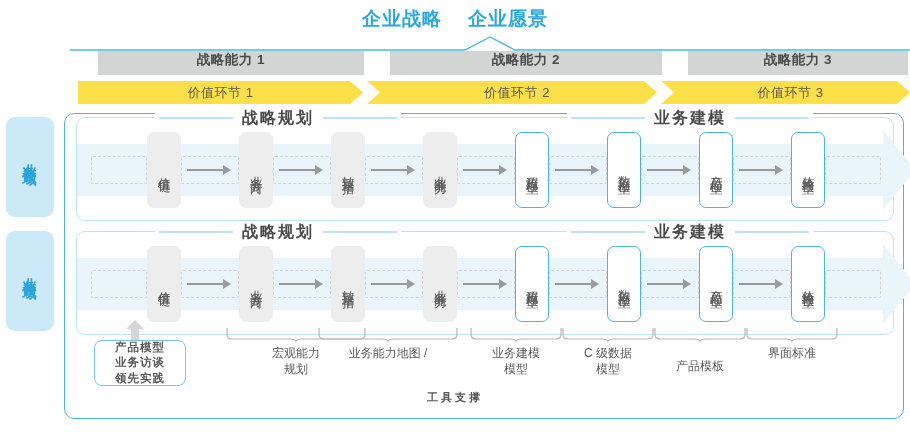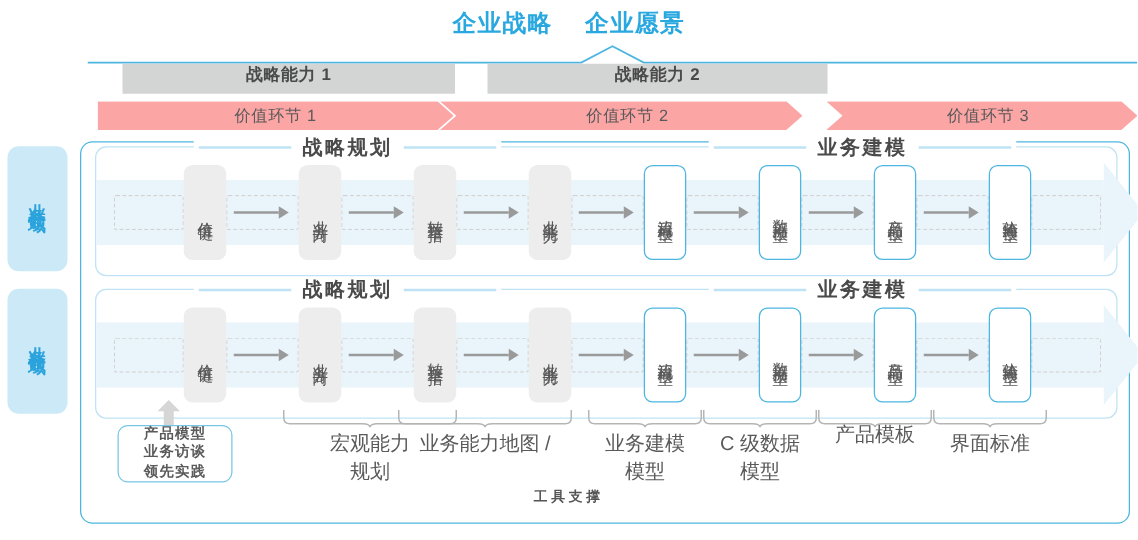--- a/index.html
+++ b/index.html
@@ -55,31 +55,31 @@
   .cap-cell.c3 { flex: 1 1 auto; }
 
   .val-row {
     position: absolute;
     left: 78px; top: 81px;
     width: 832px; height: 23px;
   }
   .val-cell {
     position: absolute;
     top: 0; height: 23px;
-    background: #fca5a5;
+    background: #fde047;
     color: #595959;
     font-size: 13px;
     display: flex;
     align-items: center;
     justify-content: center;
     letter-spacing: .5px;
     text-align: right;
   }
   .val-cell.v1 { left: 0;   width: 285px; clip-path: polygon(0 0, 272px 0, 285px 50%, 272px 100%, 0 100%); }
-  .val-cell.v2 { left: 274px; width: 290px; clip-path: polygon(0 0, 277px 0, 290px 50%, 277px 100%, 0 100%, 13px 50%); }
+  .val-cell.v2 { left: 289px; width: 290px; clip-path: polygon(0 0, 277px 0, 290px 50%, 277px 100%, 0 100%, 13px 50%); }
   .val-cell.v3 { left: 583px; width: 249px; clip-path: polygon(0 0, 236px 0, 249px 50%, 236px 100%, 0 100%, 13px 50%); }
   .val-cell.v2 span, .val-cell.v3 span { margin-left: 10px; }
 
   
   .outer-box {
     position: absolute;
     left: 64px; top: 113px;
     width: 840px; height: 306px;
     border: 1.5px solid #4cb6e0;
     border-radius: 10px;
@@ -228,21 +228,21 @@
     letter-spacing: 1px;
     background: #fff;
   }
   .brace {
     position: absolute;
     height: 14px;
   }
   .tool-label {
     position: absolute;
     text-align: center;
-    font-size: 16px;
+    font-size: 12px;
     color: #5a5a5a;
     line-height: 1.35;
   }
   .footer-title {
     position: absolute;
     left: 0; top: 390px; width: 910px;
     text-align: center;
     font-size: 11px;
     font-weight: bold;
     color: #555555;
@@ -260,20 +260,23 @@
 <svg class="top-pointer" viewBox="0 0 840 16">
   <path d="M0 14 L395 14 L420 1 L445 14 L840 14" fill="none" stroke="#4cb6e0" stroke-width="1.4"></path>
 </svg>
 
 <div class="cap-row">
   <div class="cap-cell c1">
     <span>战略能力 1</span>
   </div>
   <div class="cap-cell c2">
     <span>战略能力 2</span>
+  </div>
+  <div class="cap-cell c3">
+    <span>战略能力 3</span>
   </div>
 </div>
 
 <div class="val-row">
   <div class="val-cell v1">
     <span>价值环节 1</span>
   </div>
   <div class="val-cell v2">
     <span>价值环节 2</span>
   </div>
@@ -488,21 +491,21 @@
   <path d="M1 0 L1 6 Q1 11 6 11 L40 11 Q46 11 46 14 Q46 11 52 11 L86 11 Q91 11 91 6 L91 0" fill="none" stroke="#b5b5b5" stroke-width="1.2"></path>
 </svg>
 <div class="tool-label" style="left:562px; top:345px; width:92px;">
   <div>C 级数据</div>
   <div>模型</div>
 </div>
 
 <svg class="brace" style="left:654px; top:328px; width:92px;" viewBox="0 0 92 14" preserveAspectRatio="none">
   <path d="M1 0 L1 6 Q1 11 6 11 L40 11 Q46 11 46 14 Q46 11 52 11 L86 11 Q91 11 91 6 L91 0" fill="none" stroke="#b5b5b5" stroke-width="1.2"></path>
 </svg>
-<div class="tool-label" style="left:654px; top:338px; width:92px;">
+<div class="tool-label" style="left:654px; top:358px; width:92px;">
   <div>产品模板</div>
   <div></div>
 </div>
 
 <svg class="brace" style="left:746px; top:328px; width:92px;" viewBox="0 0 92 14" preserveAspectRatio="none">
   <path d="M1 0 L1 6 Q1 11 6 11 L40 11 Q46 11 46 14 Q46 11 52 11 L86 11 Q91 11 91 6 L91 0" fill="none" stroke="#b5b5b5" stroke-width="1.2"></path>
 </svg>
 <div class="tool-label" style="left:746px; top:345px; width:92px;">
   <div>界面标准</div>
   <div></div>

